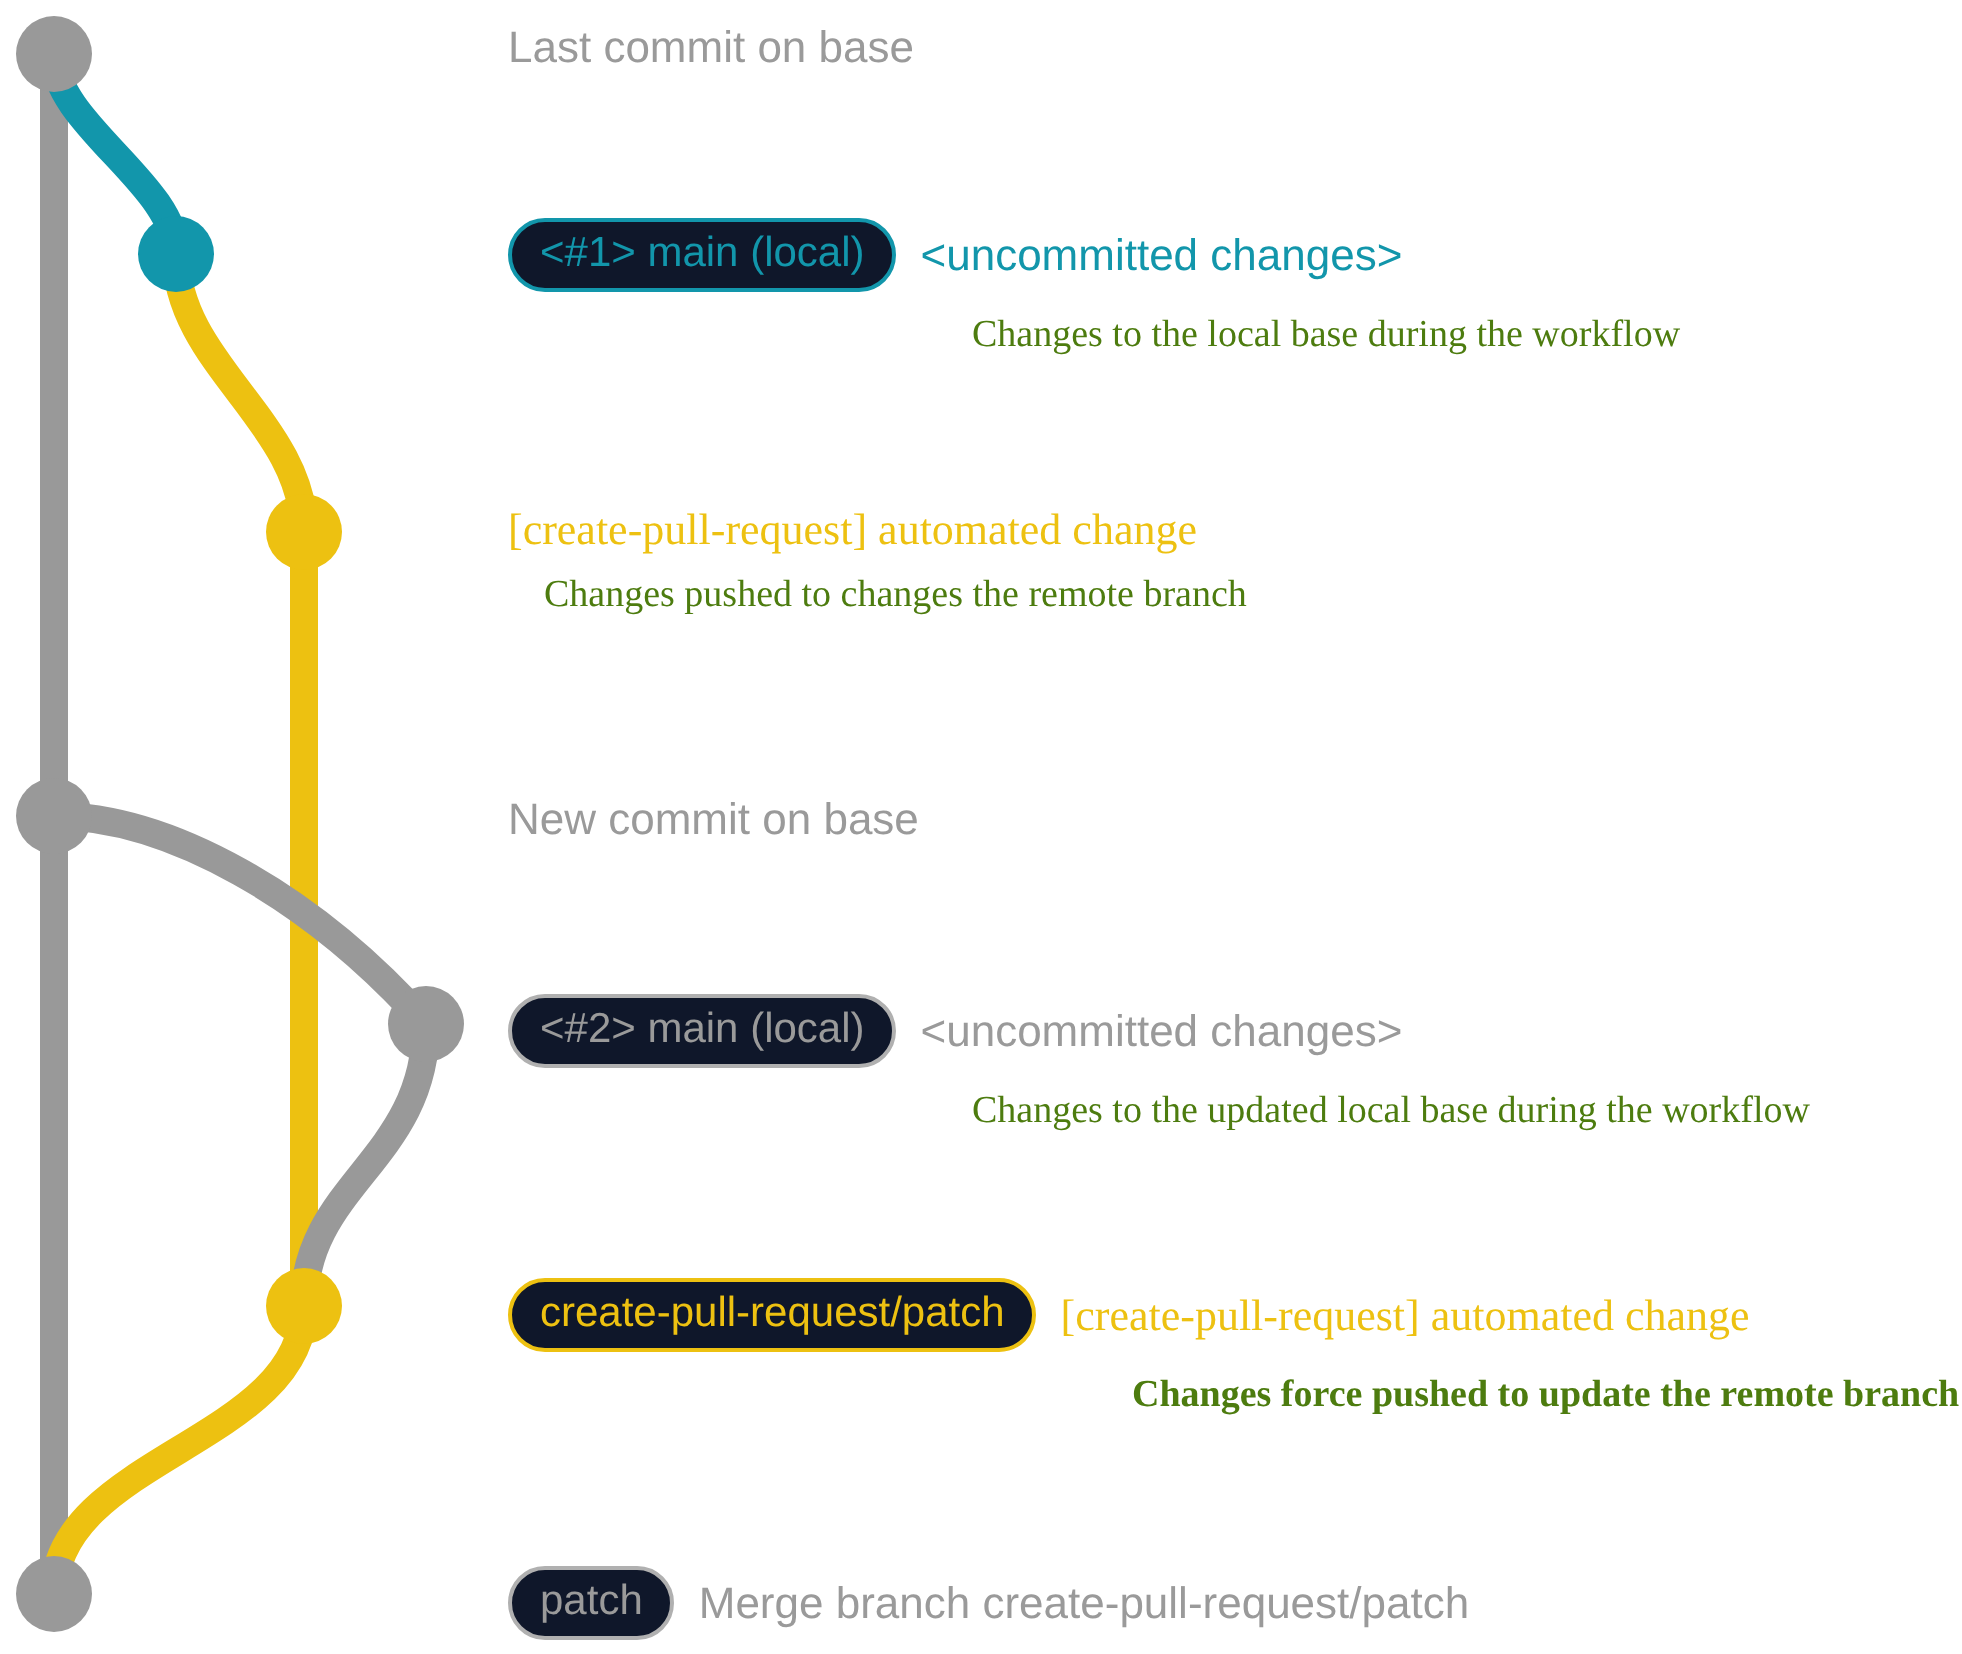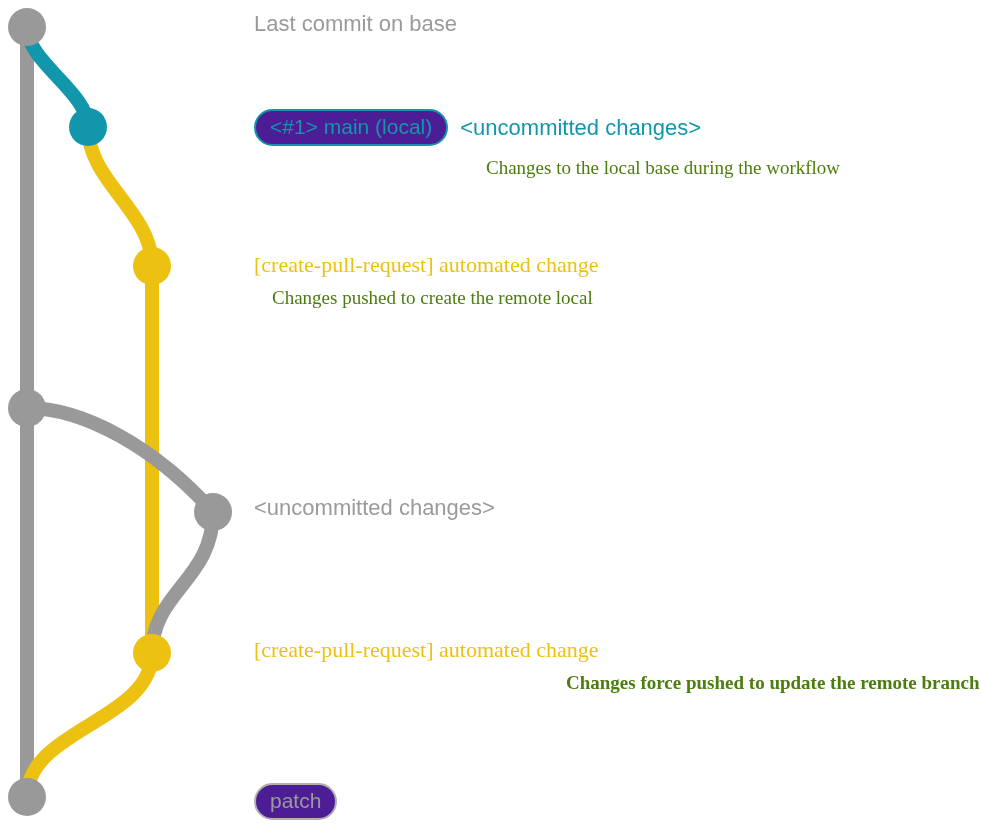--- a/index.html
+++ b/index.html
@@ -42,21 +42,21 @@
     white-space: nowrap;
   }
   .pill {
     display: inline-block;
     border: 2px solid #999999;
     border-radius: 22px;
     padding: 5px 14px 7px 14px;
     font-size: 21px;
     line-height: 1;
     color: #999999;
-    background: #4c1d95;
+    background: #0f172a;
     margin-right: 12px;
   }
   .pill.teal { border-color: #1296ab; color: #1296ab; }
   .pill.yellow { border-color: #edc111; color: #edc111; }
   .pill.gray { border-color: #b0b0b0; color: #9a9a9a; }
   .headline {
     font-size: 22px;
     line-height: 1;
     color: #999999;
   }
@@ -122,43 +122,54 @@
       </div>
       <div class="subcaption" style="margin-left:232px;">Changes to the local base during the workflow</div>
     </div>
   </div>
 
   <div class="row" style="left:254px; top:254px;">
     <div class="row-inner">
       <div class="line1">
         <span class="headline yellow">[create-pull-request] automated change</span>
       </div>
-      <div class="subcaption" style="margin-left:18px;">Changes pushed to create the remote local</div>
+      <div class="subcaption" style="margin-left:18px;">Changes pushed to changes the remote branch</div>
     </div>
   </div>
 
+  <div class="row" style="left:254px; top:399px;">
+    <div class="row-inner">
+      <div class="line1">
+        <span class="headline gray">New commit on base</span>
+      </div>
+    </div>
+  </div>
 
   <div class="row" style="left:254px; top:497px;">
     <div class="row-inner">
       <div class="line1">
+        <span class="pill gray">&lt;#2&gt; main (local)</span>
         <span class="headline gray">&lt;uncommitted changes&gt;</span>
       </div>
+      <div class="subcaption" style="margin-left:232px;">Changes to the updated local base during the workflow</div>
     </div>
   </div>
 
   <div class="row" style="left:254px; top:639px;">
     <div class="row-inner">
       <div class="line1">
+        <span class="pill yellow">create-pull-request/patch</span>
         <span class="headline yellow">[create-pull-request] automated change</span>
       </div>
       <div class="subcaption" style="margin-left:312px;font-weight:bold;">Changes force pushed to update the remote branch</div>
     </div>
   </div>
 
   <div class="row" style="left:254px; top:783px;">
     <div class="row-inner">
       <div class="line1">
         <span class="pill gray">patch</span>
+        <span class="headline gray">Merge branch create-pull-request/patch</span>
       </div>
     </div>
   </div>
 
 </div>
 
 </body></html>

